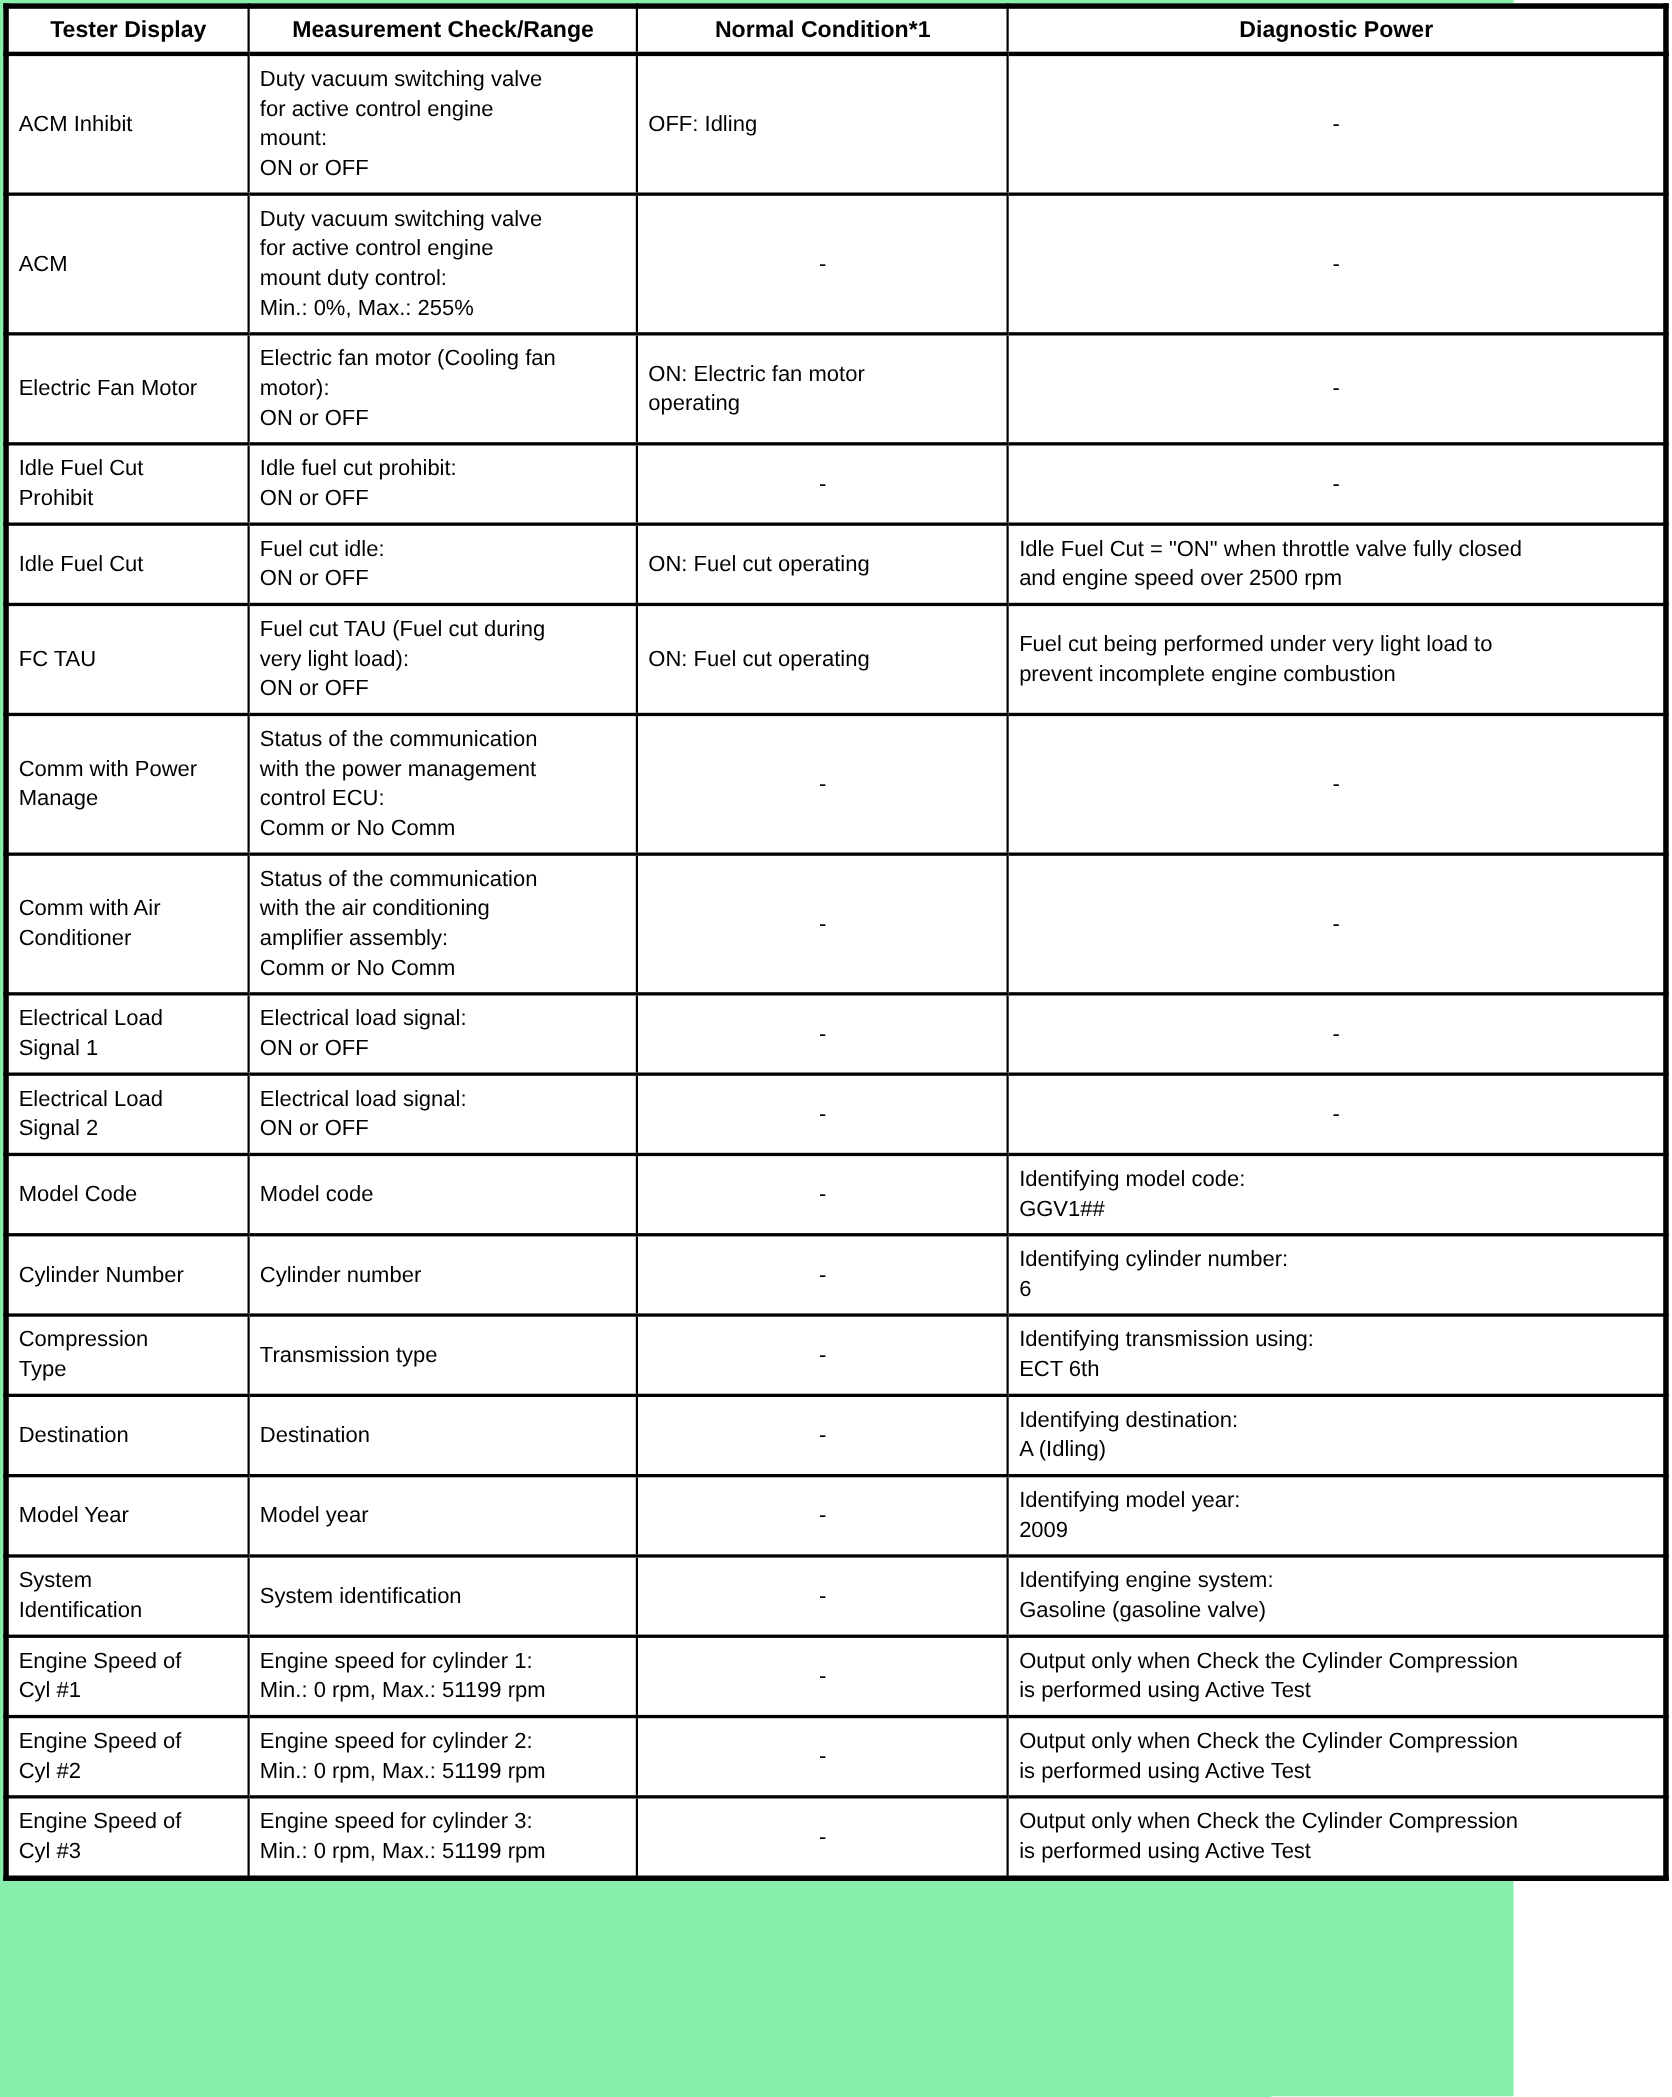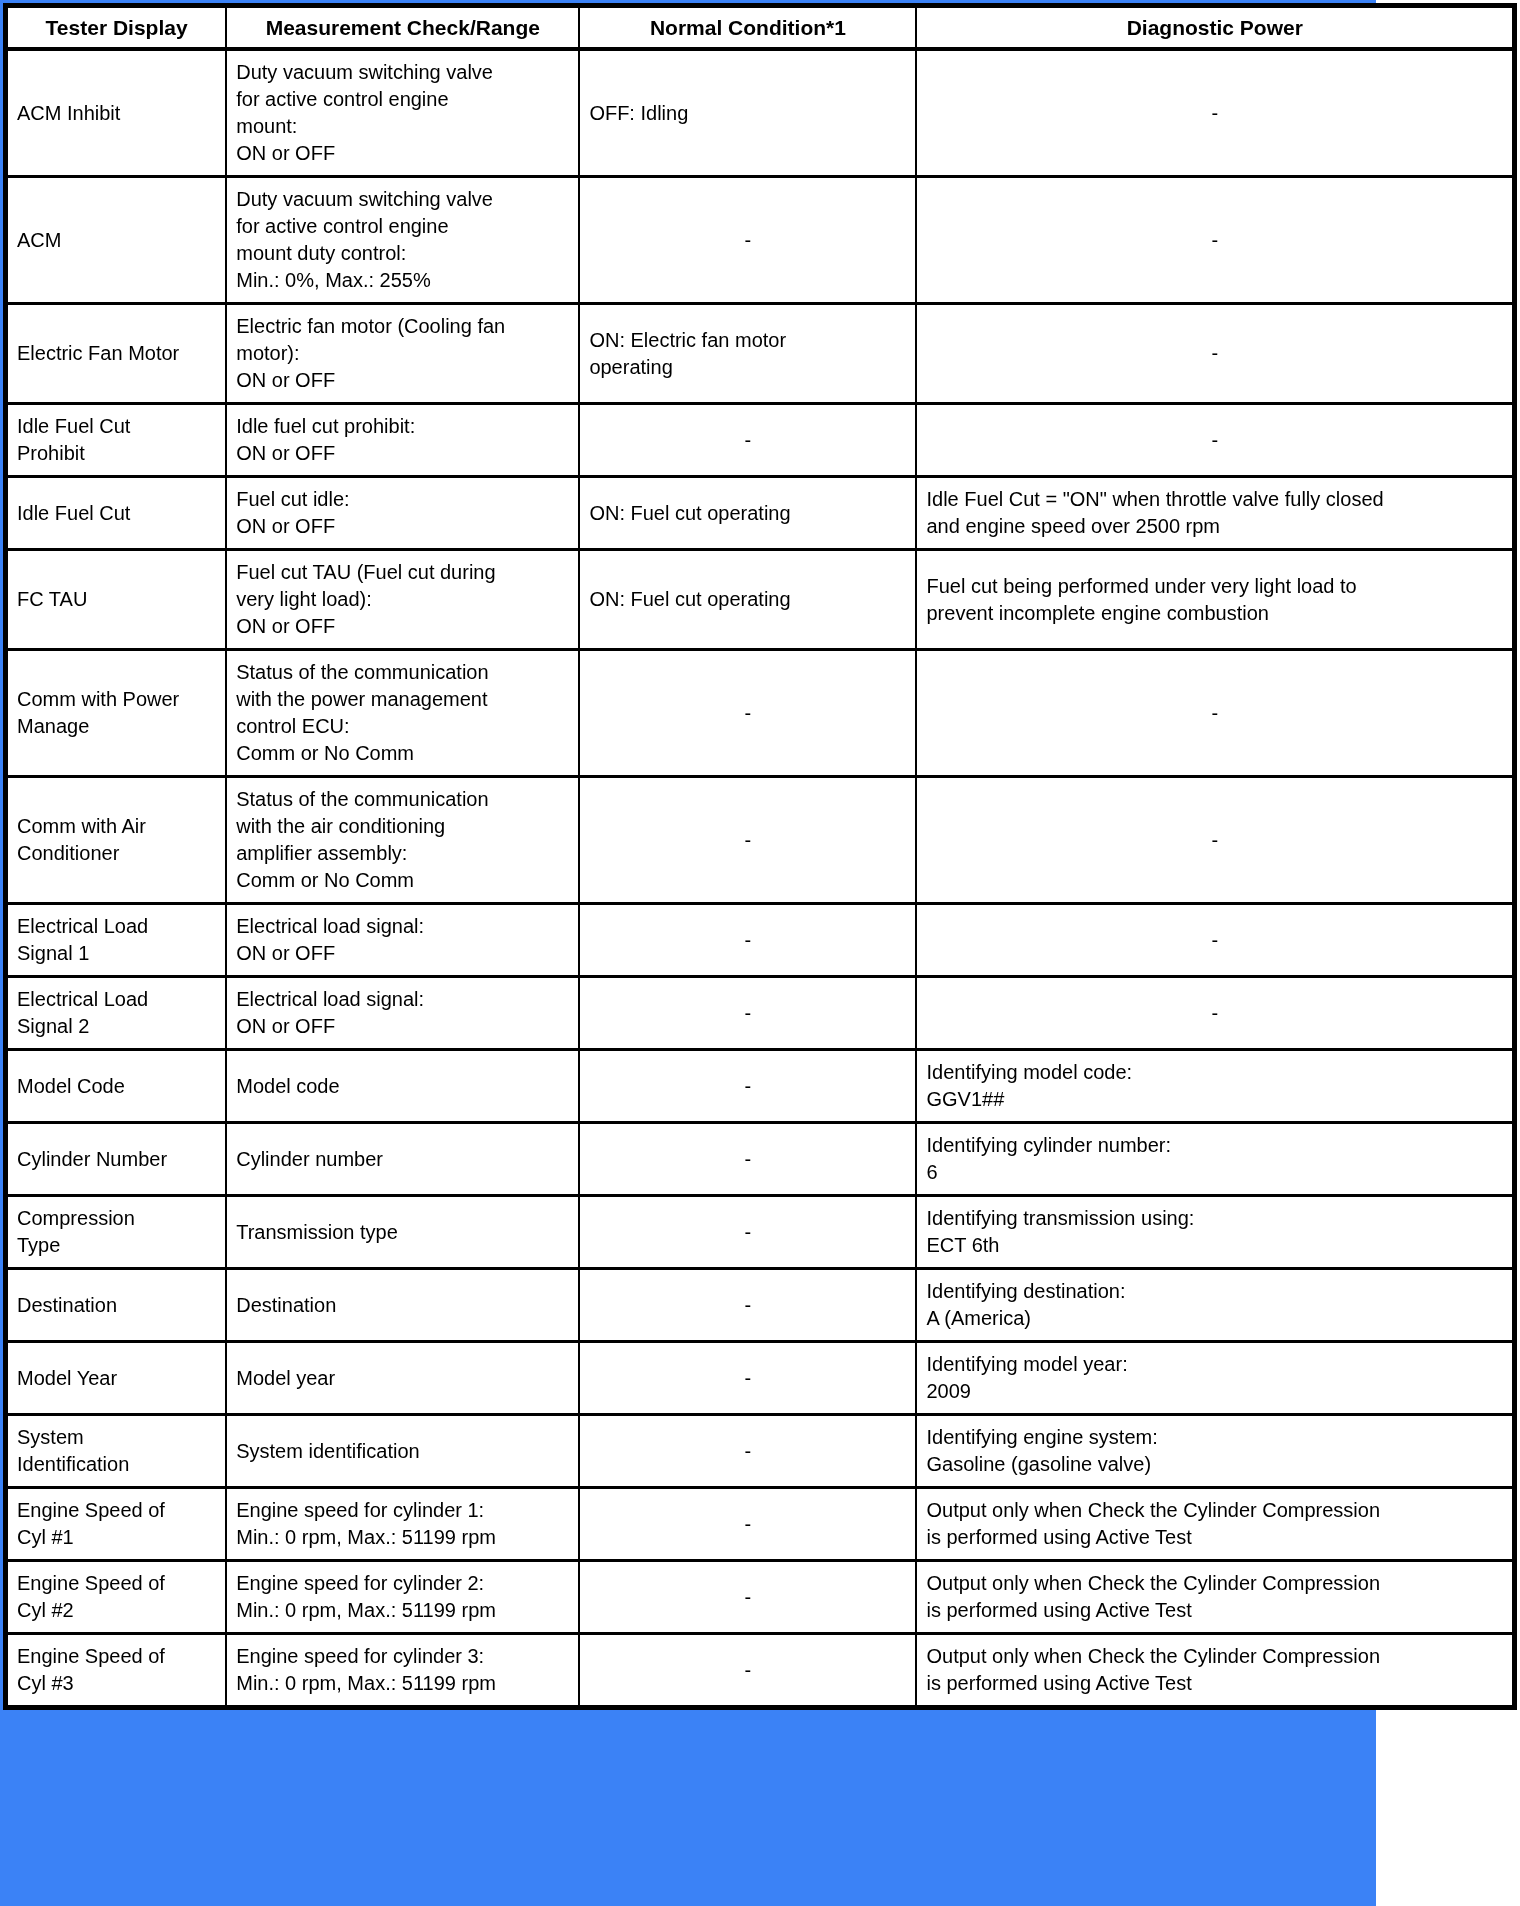--- a/index.html
+++ b/index.html
@@ -1,20 +1,20 @@
 <!DOCTYPE html>
 <html><head>
 <meta charset="utf-8">
 <style>
   * { box-sizing: border-box; }
   html, body { margin: 0; padding: 0; background: #ffffff; }
   .page {
     width: 1376px;
     min-height: 1906px;
-    background: #3b82f6;
+    background: #86efac;
     padding: 3px 3px 0 3px;
     font-family: "Liberation Sans", sans-serif;
     color: #000000;
   }
   table.data-table {
     border-collapse: collapse;
     table-layout: fixed;
     width: 1514px;
     border: 5px solid #000000;
     background: #ffffff;
@@ -191,21 +191,21 @@
     <td class="dash">-</td>
     <td>Identifying transmission using:
 ECT 6th</td>
   </tr>
 
   <tr>
     <td>Destination</td>
     <td>Destination</td>
     <td class="dash">-</td>
     <td>Identifying destination:
-A (America)</td>
+A (Idling)</td>
   </tr>
 
   <tr>
     <td>Model Year</td>
     <td>Model year</td>
     <td class="dash">-</td>
     <td>Identifying model year:
 2009</td>
   </tr>
 

